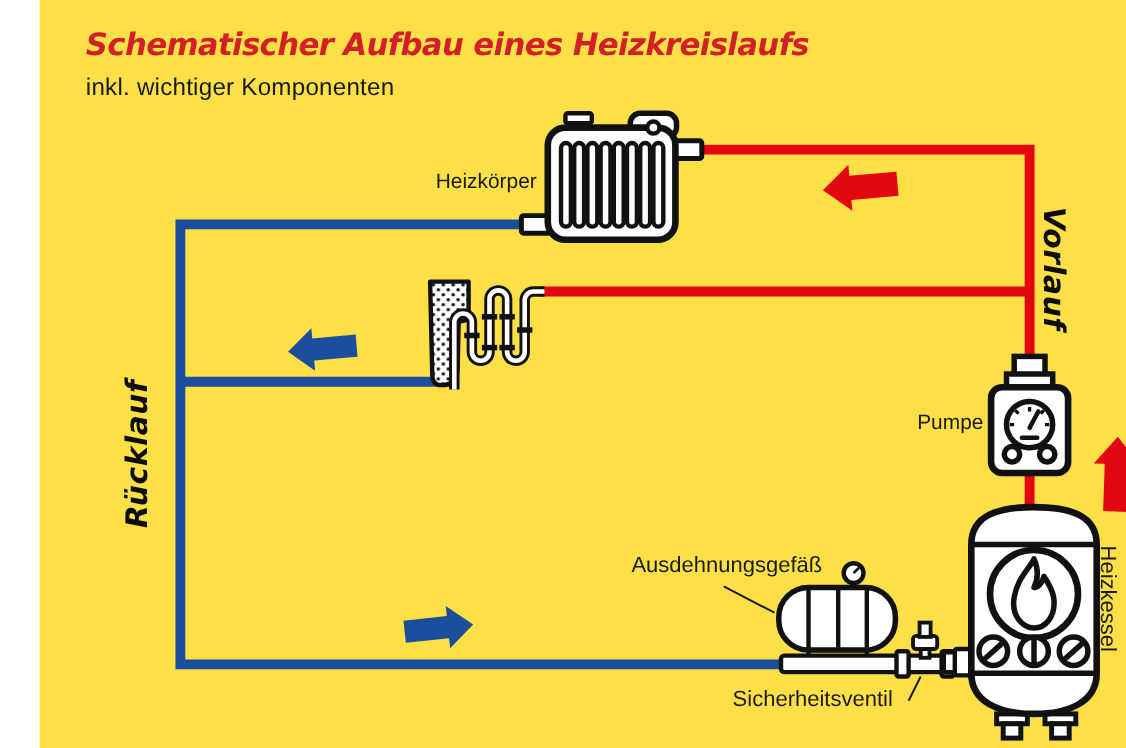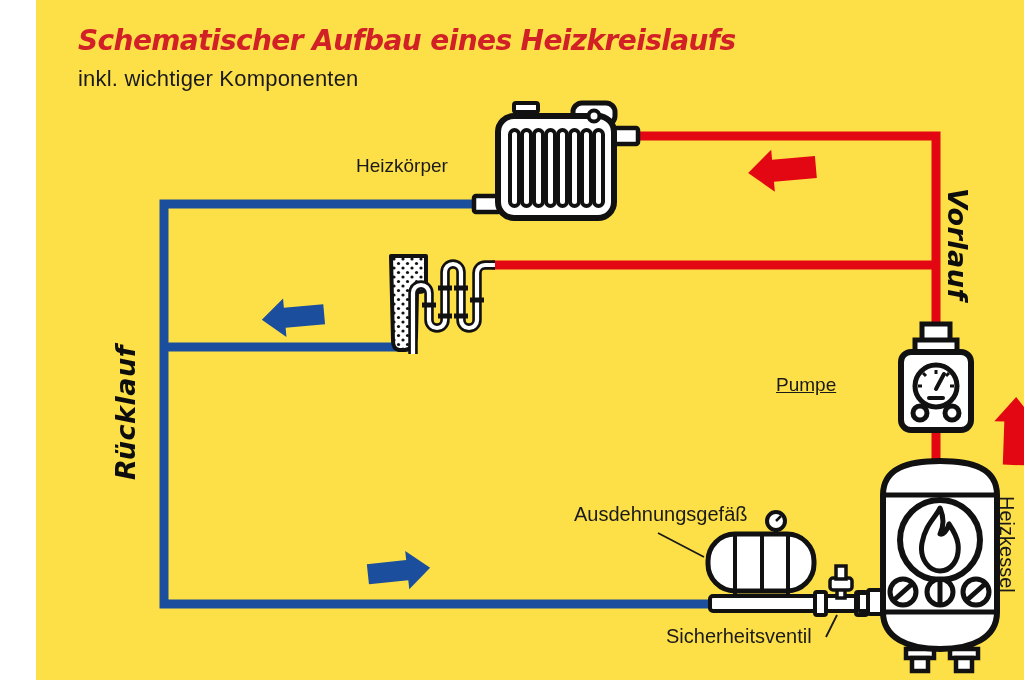--- a/index.html
+++ b/index.html
@@ -9,21 +9,21 @@
   html,body{margin:0;padding:0;background:#ffffff;}
   .stage{position:relative;width:1024px;height:680px;background:#fde047;overflow:hidden;
          font-family:"Liberation Sans",sans-serif;margin-left:36px;}
   .stage svg{position:absolute;left:0;top:0;}
   .title{position:absolute;left:42px;top:24px;font-family:"DejaVu Sans",sans-serif;
          font-style:italic;font-weight:bold;font-size:28px;letter-spacing:-0.6px;
          color:var(--title-red);white-space:nowrap;}
   .subtitle{position:absolute;left:42px;top:66px;font-size:22px;color:var(--label);
             white-space:nowrap;letter-spacing:0.2px;}
   .lbl{position:absolute;font-size:19px;color:var(--label);white-space:nowrap;}
-  .lbl.right{}
+  .lbl.right{text-align:right;}
   .vert{writing-mode:vertical-rl;}
   .vert.flip{transform:rotate(180deg);}
   .hand{font-family:"DejaVu Sans",sans-serif;font-style:italic;font-weight:bold;
         font-size:27px;color:#0d0d0d;letter-spacing:0.5px;}
   .pipe-red{stroke:var(--pipe-red);stroke-width:9;fill:none;}
   .pipe-blue{stroke:var(--pipe-blue);stroke-width:9;fill:none;}
   .fill-red{fill:var(--pipe-red);}
   .fill-blue{fill:var(--pipe-blue);}
   .art{stroke:var(--ink);fill:#ffffff;}
   .line{stroke:var(--ink);fill:none;}
@@ -152,21 +152,21 @@
     </g>
 
     <path class="ptr" d="M622,533 L668,557"></path>
     <path class="ptr" d="M790,637 L801,615"></path>
   </svg>
 
   <div class="title">Schematischer Aufbau eines Heizkreislaufs</div>
   <div class="subtitle">inkl. wichtiger Komponenten</div>
 
   <div class="lbl right" style="left:320px;top:155px;width:132px;">Heizkörper</div>
-  <div class="lbl right" style="left:740px;top:374px;width:118px;text-decoration:underline;">Pumpe</div>
+  <div class="lbl right" style="left:740px;top:374px;width:118px;">Pumpe</div>
   <div class="lbl" style="left:538px;top:503px;font-size:20px;">Ausdehnungsgefäß</div>
   <div class="lbl" style="left:630px;top:625px;font-size:20px;">Sicherheitsventil</div>
   <div class="lbl vert" style="left:959px;top:496px;font-size:20px;">Heizkessel</div>
 
   <div class="hand vert" style="position:absolute;left:906px;top:188px;">Vorlauf</div>
   <div class="hand vert flip" style="position:absolute;left:74px;top:330px;height:150px;">Rücklauf</div>
 
 </div>
 
 </body></html>

